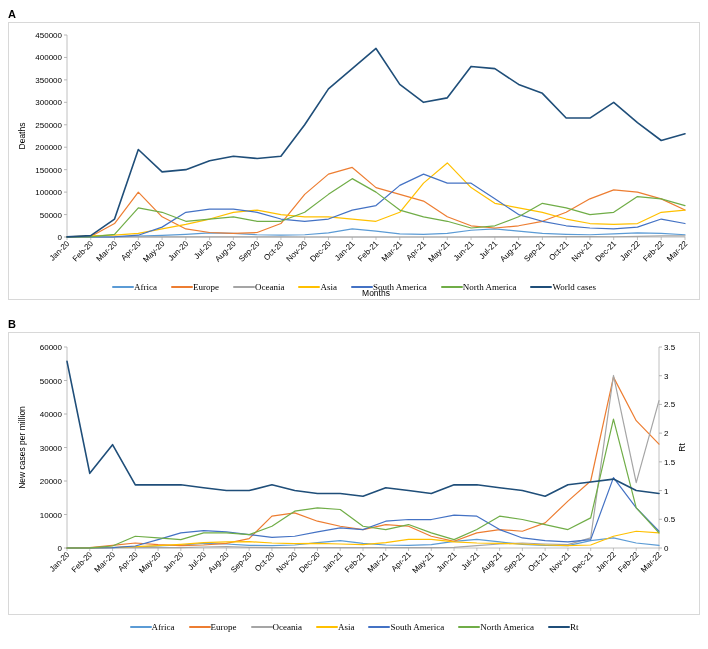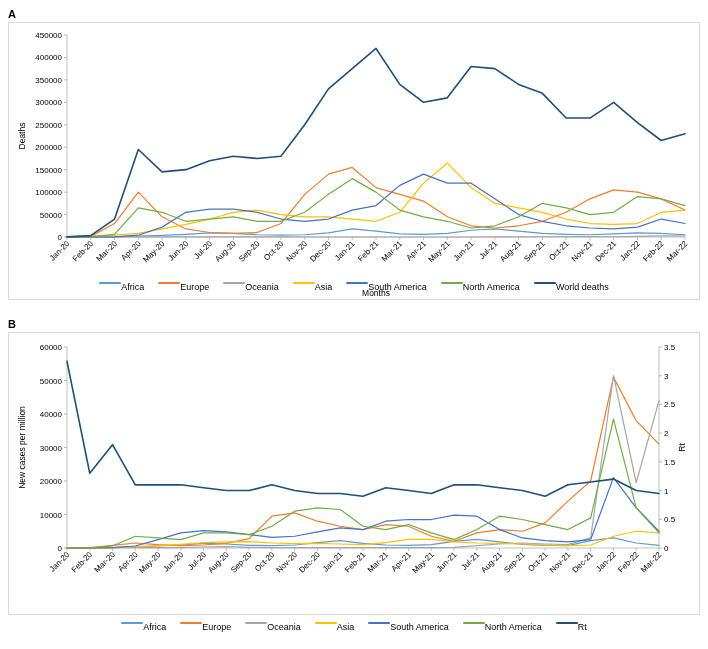--- a/index.html
+++ b/index.html
@@ -33,21 +33,23 @@
     display: flex;
     flex-direction: row;
     align-items: center;
     justify-content: center;
     gap: 14px;
     font-size: 9px;
     color: #000;
   }
   .legend-item {
     display: flex;
+    align-items: center;
     white-space: nowrap;
+    font-family: Liberation Serif, serif;
   }
   .legend-swatch {
     display: inline-block;
     width: 22px;
     height: 2px;
     border-radius: 1px;
   }
   .legend-label { font-size: 9px; color: #000; }
   text {
     font-family: "Liberation Sans", sans-serif;
@@ -173,21 +175,21 @@
       <div class="legend-item">
         <span class="legend-swatch" style="background: rgb(68, 114, 196);"></span>
         <span class="legend-label">South America</span>
       </div>
       <div class="legend-item">
         <span class="legend-swatch" style="background: rgb(112, 173, 71);"></span>
         <span class="legend-label">North America</span>
       </div>
       <div class="legend-item">
         <span class="legend-swatch" style="background: rgb(31, 78, 121);"></span>
-        <span class="legend-label">World deaths</span>
+        <span class="legend-label">World cases</span>
       </div>
     </div>
 
   <div class="panel-letter" style="left:8px; top:318px;">B</div>
 
   <div class="panel-box" id="panel-b-box" style="left:8px; top:332px; width:692px; height:283px;">
     <svg class="chart-svg" id="svg-b" width="690" height="281" viewBox="0 0 690 281">
         <line x1="58" y1="215" x2="55" y2="215" stroke="#9a9a9a" stroke-width="0.7"></line>
         <text x="53" y="218" text-anchor="end" class="tick-label" font-size="7.5">0</text>
         <line x1="58" y1="181.5" x2="55" y2="181.5" stroke="#9a9a9a" stroke-width="0.7"></line>

